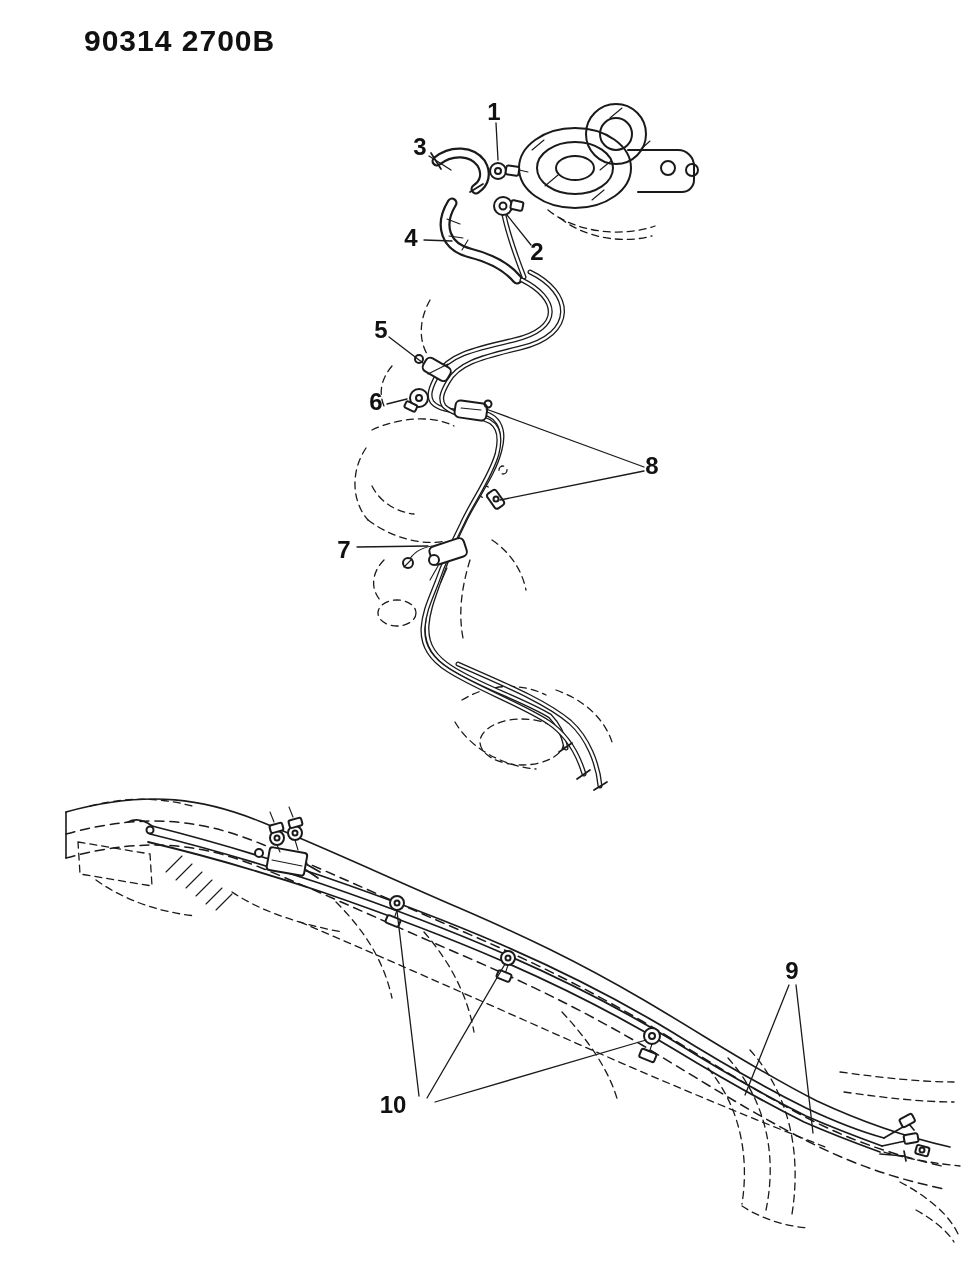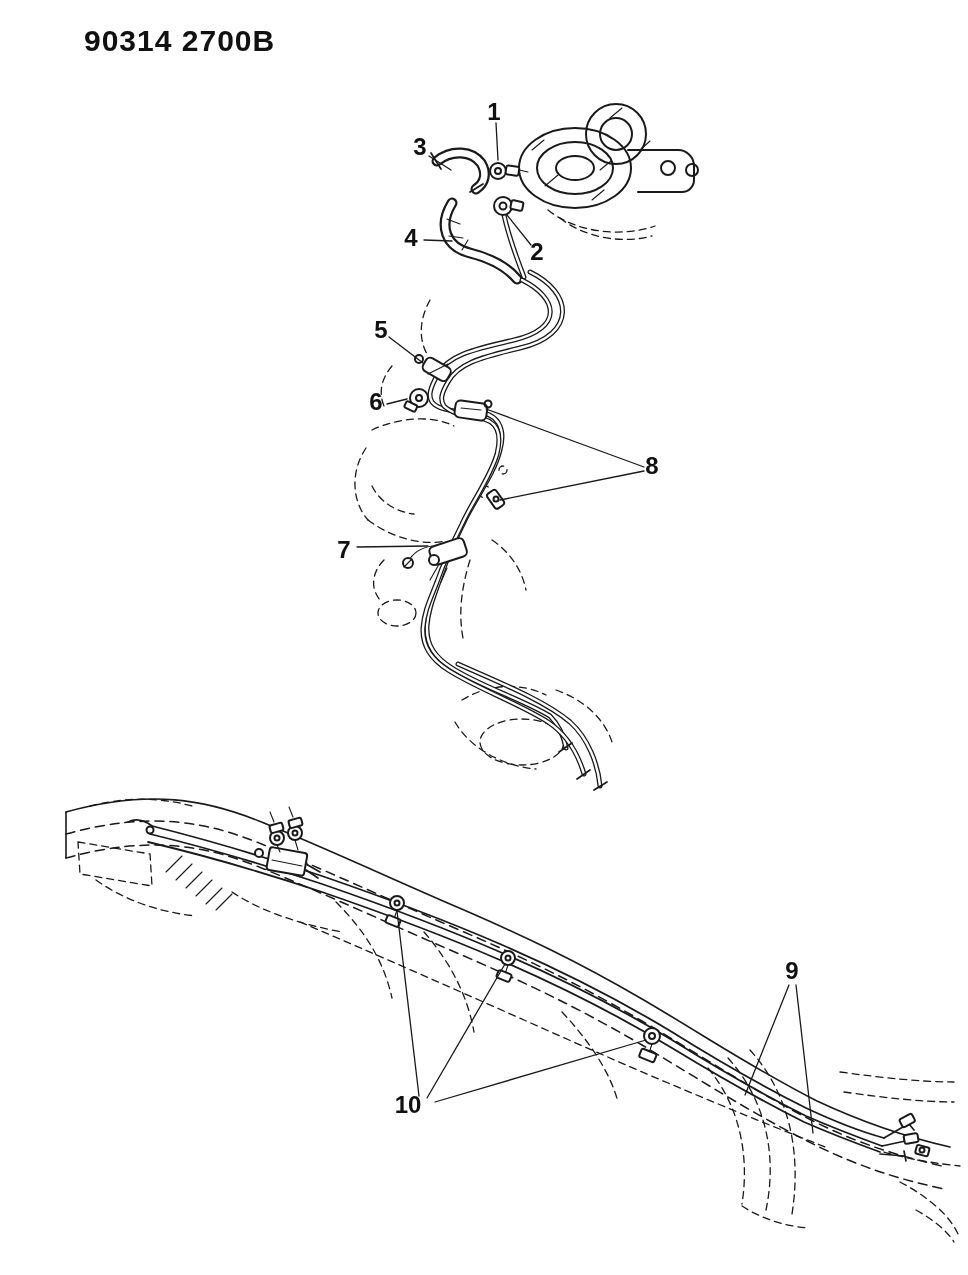--- a/index.html
+++ b/index.html
@@ -247,15 +247,15 @@
 
   <span class="callout" style="left:494px;top:112px">1</span>
   <span class="callout" style="left:537px;top:252px">2</span>
   <span class="callout" style="left:420px;top:147px">3</span>
   <span class="callout" style="left:411px;top:238px">4</span>
   <span class="callout" style="left:381px;top:330px">5</span>
   <span class="callout" style="left:376px;top:402px">6</span>
   <span class="callout" style="left:344px;top:550px">7</span>
   <span class="callout" style="left:652px;top:466px">8</span>
   <span class="callout" style="left:792px;top:971px">9</span>
-  <span class="callout" style="left:408px;top:1105px">10</span>
+  <span class="callout" style="left:393px;top:1105px">10</span>
 
 </div>
 
 </body></html>

